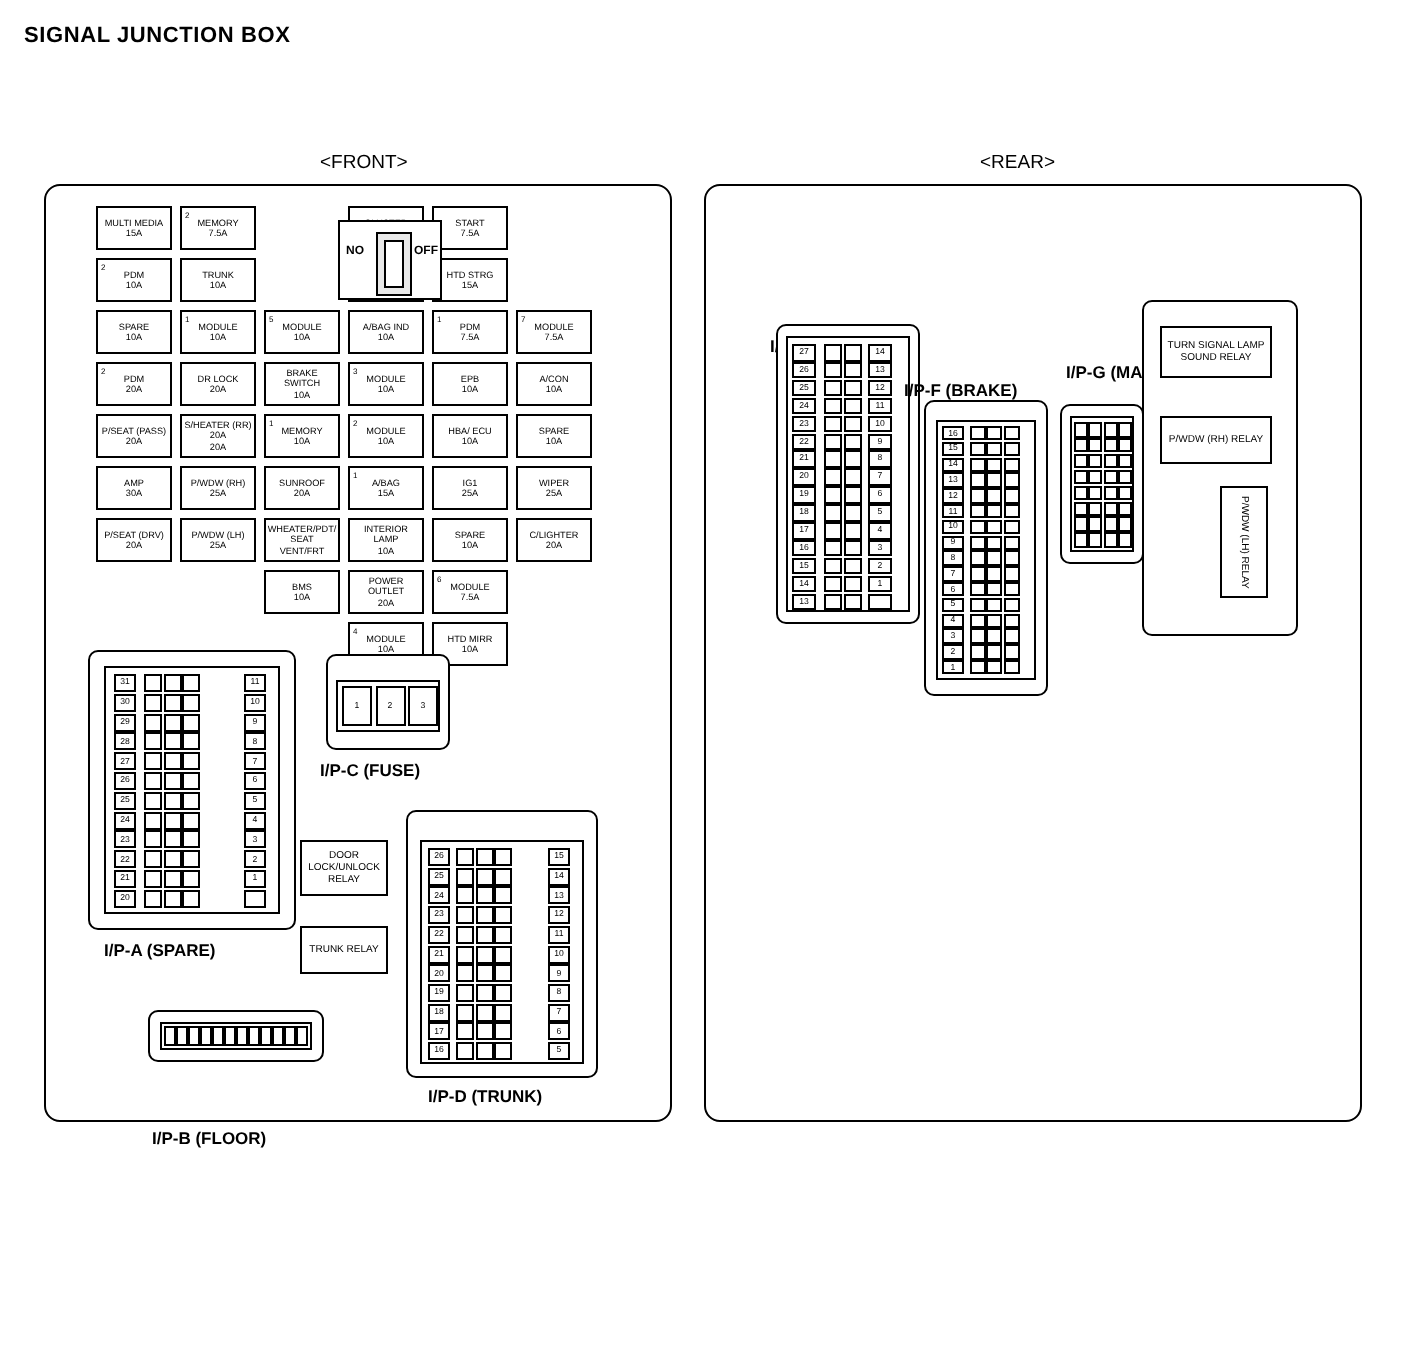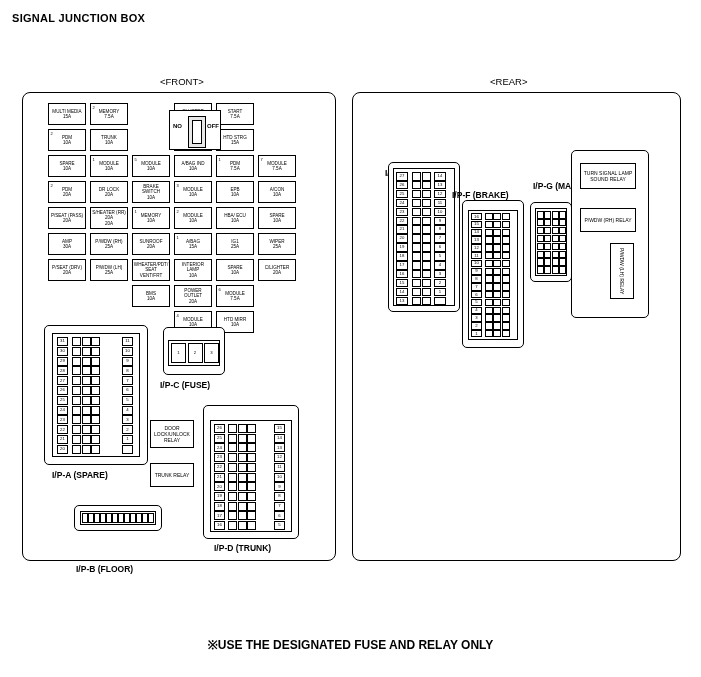--- a/index.html
+++ b/index.html
@@ -583,14 +583,13 @@
   <div class="relaylbl" style="left:580px;top:163px;width:56px;height:26px;">
     <span>TURN SIGNAL LAMP SOUND RELAY</span>
   </div>
   <div class="relaylbl" style="left:580px;top:208px;width:56px;height:24px;">
     <span>P/WDW (RH) RELAY</span>
   </div>
   <div class="vlabel" style="left:610px;top:243px;width:24px;height:56px;">
     <span>P/WDW (LH) RELAY</span>
   </div>
 
-  <div class="footer">※USE THE DESIGNATED FUSE AND RELAY ONLY</div>
 </div>
 
 </body></html>

